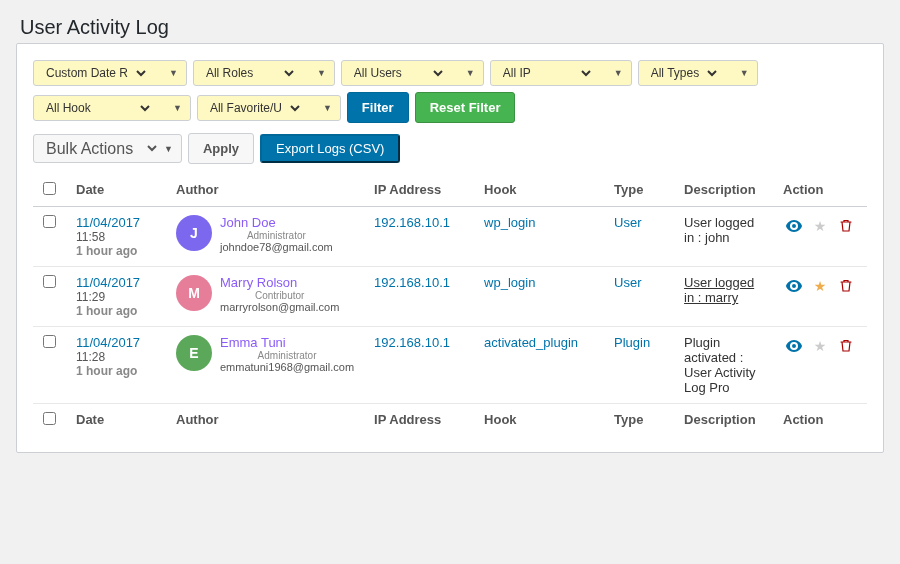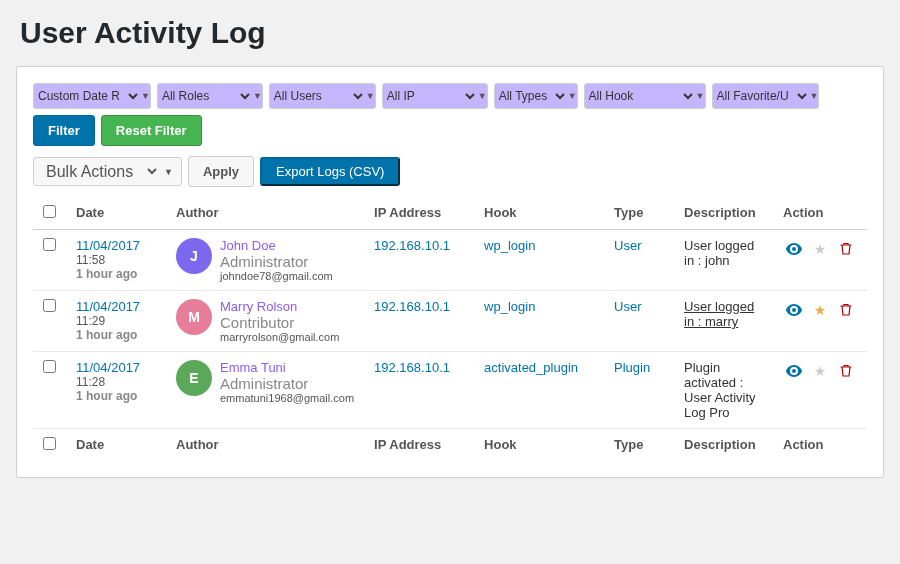--- a/index.html
+++ b/index.html
@@ -4,50 +4,50 @@
   <style>
     * { box-sizing: border-box; margin: 0; padding: 0; }
     body {
       font-family: -apple-system, BlinkMacSystemFont, "Segoe UI", Arial, sans-serif;
       font-size: 13px;
       color: #333;
       background: #f1f1f1;
       padding: 16px;
     }
     .page-title {
-      font-size: 30px;
-      font-weight: 700;
+      font-size: 20px;
+      font-weight: 400;
       color: #23282d;
-      margin-bottom: 16px;
+      margin-bottom: 4px;
       padding: 0 4px;
     }
     .card {
       background: #fff;
       border: 1px solid #ccd0d4;
       border-radius: 2px;
       padding: 16px;
     }
     .filter-row {
       display: flex;
       flex-wrap: wrap;
       gap: 6px;
       align-items: center;
       margin-bottom: 10px;
     }
     .filter-select {
       display: inline-flex;
       align-items: center;
       border: 1px solid #ccd0d4;
       border-radius: 3px;
-      background: #c4b5fd;
-      padding: 4px 0;
+      background: #fef9c3;
+      padding: 4px 8px;
       font-size: 12px;
       color: #333;
       cursor: pointer;
-      gap: 0;
+      gap: 20px;
     }
     .filter-select select {
       border: none;
       background: transparent;
       font-size: 12px;
       color: #333;
       cursor: pointer;
       outline: none;
       padding-right: 4px;
     }
@@ -191,21 +191,21 @@
       flex-shrink: 0;
       background: #ccc;
       display: flex;
       align-items: center;
       justify-content: center;
       font-size: 14px;
       font-weight: 700;
       color: #fff;
     }
     .author-name { color: #8b5cf6; font-size: 13px; text-decoration: none; }
-    .author-role { color: #888; font-size: 15px; display: block; }
+    .author-role { color: #888; font-size: 10px; display: block; text-align: center; }
     .author-email { color: #555; font-size: 11px; display: block; }
 
     .ip-link { color: #0073aa; text-decoration: none; font-size: 13px; }
 
     .hook-link { color: #0073aa; text-decoration: none; font-size: 13px; }
 
     .type-link { color: #0073aa; text-decoration: none; font-size: 13px; }
 
     .action-icons { display: flex; align-items: center; gap: 4px; }
     .action-icon {

